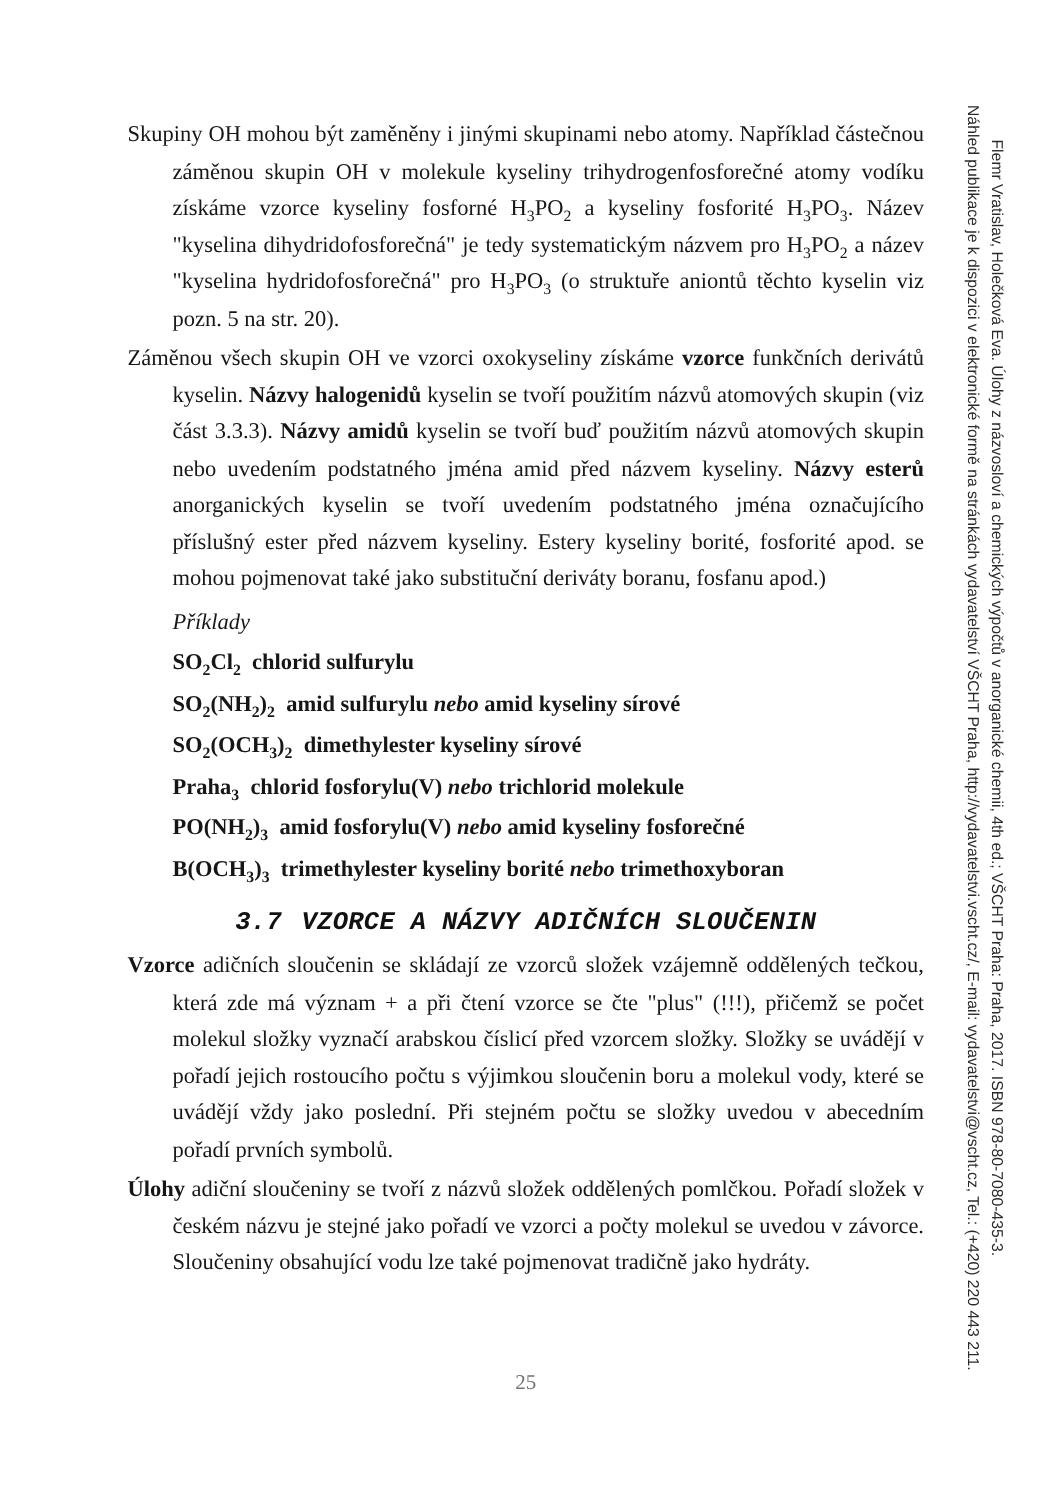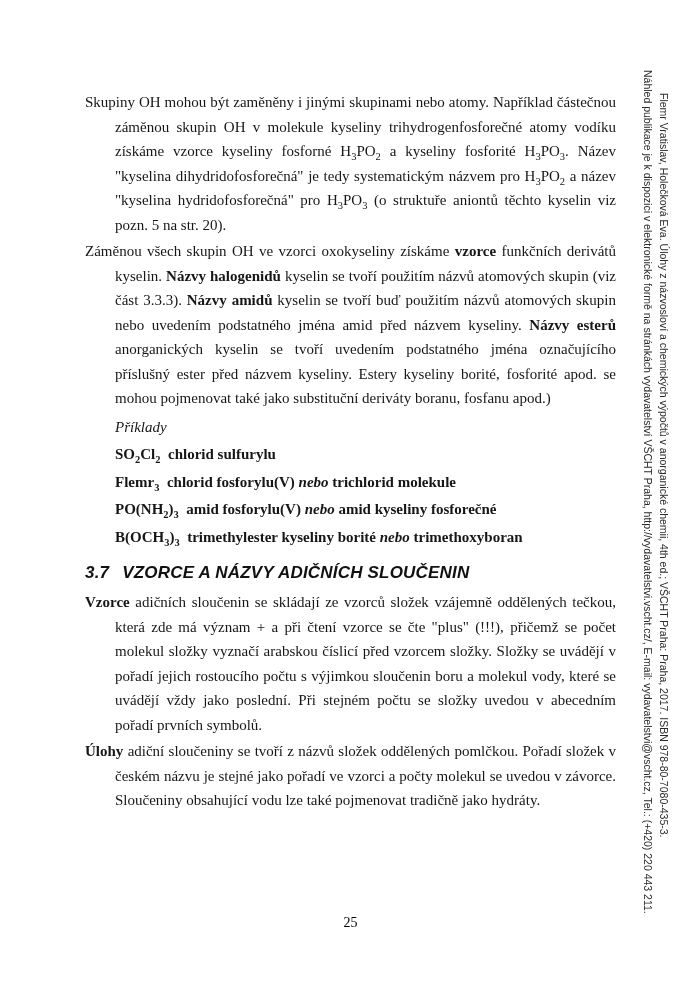--- a/index.html
+++ b/index.html
@@ -7,56 +7,57 @@
     width: 700px;
     height: 991px;
     background: #ffffff;
     position: relative;
     overflow: hidden;
     color: #161616;
   }
   .page-body {
     position: absolute;
     left: 85px;
-    top: 90px;
+    top: 78px;
     width: 531px;
     font-family: "Liberation Serif", "DejaVu Serif", serif;
     font-size: 15px;
   }
   .para {
     margin: 0;
     text-align: justify;
     line-height: 24.5px;
     text-indent: -30px;
     padding-left: 30px;
   }
   .para + .para { margin-top: 2px; }
   sub { font-size: 0.7em; line-height: 0; }
   .examples { margin-left: 30px; }
   .example-label { line-height: 27.5px; margin-top: 3px; }
   .example { line-height: 27.5px; white-space: pre-wrap; font-weight: bold; }
   .heading {
-    font-family: Liberation Sans, sans-serif;
+    font-family: Liberation Mono, monospace;
     font-weight: bold;
     font-style: italic;
     font-size: 17px;
     letter-spacing: 0.2px;
     margin: 12px 0 7px 0;
     color: #111;
+    text-align: center;
   }
   .heading .num { margin-right: 13px; }
   .page-number {
     position: absolute;
     left: 85px;
     width: 531px;
     top: 915px;
     text-align: center;
     font-family: "Liberation Serif", "DejaVu Serif", serif;
     font-size: 14px;
-    color: #000000;
+    color: #737373;
   }
   .citation {
     position: absolute;
     top: 70px;
     right: 28px;
     writing-mode: vertical-rl;
     font-family: "Liberation Sans", "DejaVu Sans", sans-serif;
     font-size: 10.5px;
     line-height: 16px;
     color: #2a2a2a;
@@ -69,21 +70,23 @@
 
 <div class="page-body">
 
   <p class="para"><span>Skupiny OH mohou být zaměněny i jinými skupinami nebo atomy. Například částečnou záměnou skupin OH v molekule kyseliny trihydrogenfosforečné atomy vodíku získáme vzorce kyseliny fosforné H</span><sub>3</sub><span>PO</span><sub>2</sub><span> a kyseliny fosforité H</span><sub>3</sub><span>PO</span><sub>3</sub><span>. Název "kyselina dihydridofosforečná" je tedy systematickým názvem pro H</span><sub>3</sub><span>PO</span><sub>2</sub><span> a název "kyselina hydridofosforečná" pro H</span><sub>3</sub><span>PO</span><sub>3</sub><span> (o struktuře aniontů těchto kyselin viz pozn. 5 na str. 20).</span></p>
 
   <p class="para"><span>Záměnou všech skupin OH ve vzorci oxokyseliny získáme </span><span style="font-weight: bold;">vzorce</span><span> funkčních derivátů kyselin. </span><span style="font-weight: bold;">Názvy halogenidů</span><span> kyselin se tvoří použitím názvů atomových skupin (viz část 3.3.3). </span><span style="font-weight: bold;">Názvy amidů</span><span> kyselin se tvoří buď použitím názvů atomových skupin nebo uvedením podstatného jména amid před názvem kyseliny. </span><span style="font-weight: bold;">Názvy esterů</span><span> anorganických kyselin se tvoří uvedením podstatného jména označujícího příslušný ester před názvem kyseliny. Estery kyseliny borité, fosforité apod. se mohou pojmenovat také jako substituční deriváty boranu, fosfanu apod.)</span></p>
 
   <div class="examples">
     <div class="example-label"><span style="font-style: italic;">Příklady</span></div>
     <div class="example"><span>SO</span><sub>2</sub><span>Cl</span><sub>2</sub><span>  chlorid sulfurylu</span></div>
-    <div class="example"><span>Flemr</span><sub>3</sub><span>  chlorid fosforylu(V) </span><span style="font-style: italic;">nebo</span><span> trichlorid molekule</span></div>
+    <div class="example"><span>SO</span><sub>2</sub><span>(NH</span><sub>2</sub><span>)</span><sub>2</sub><span>  amid sulfurylu </span><span style="font-style: italic;">nebo</span><span> amid kyseliny sírové</span></div>
+    <div class="example"><span>SO</span><sub>2</sub><span>(OCH</span><sub>3</sub><span>)</span><sub>2</sub><span>  dimethylester kyseliny sírové</span></div>
+    <div class="example"><span>Praha</span><sub>3</sub><span>  chlorid fosforylu(V) </span><span style="font-style: italic;">nebo</span><span> trichlorid molekule</span></div>
     <div class="example"><span>PO(NH</span><sub>2</sub><span>)</span><sub>3</sub><span>  amid fosforylu(V) </span><span style="font-style: italic;">nebo</span><span> amid kyseliny fosforečné</span></div>
     <div class="example"><span>B(OCH</span><sub>3</sub><span>)</span><sub>3</sub><span>  trimethylester kyseliny borité </span><span style="font-style: italic;">nebo</span><span> trimethoxyboran</span></div>
   </div>
 
   <h2 class="heading">
     <span class="num">3.7</span><span>VZORCE A NÁZVY ADIČNÍCH SLOUČENIN</span>
   </h2>
 
   <p class="para"><span style="font-weight: bold;">Vzorce</span><span> adičních sloučenin se skládají ze vzorců složek vzájemně oddělených tečkou, která zde má význam + a při čtení vzorce se čte "plus" (!!!), přičemž se počet molekul složky vyznačí arabskou číslicí před vzorcem složky. Složky se uvádějí v pořadí jejich rostoucího počtu s výjimkou sloučenin boru a molekul vody, které se uvádějí vždy jako poslední. Při stejném počtu se složky uvedou v abecedním pořadí prvních symbolů.</span></p>
 

